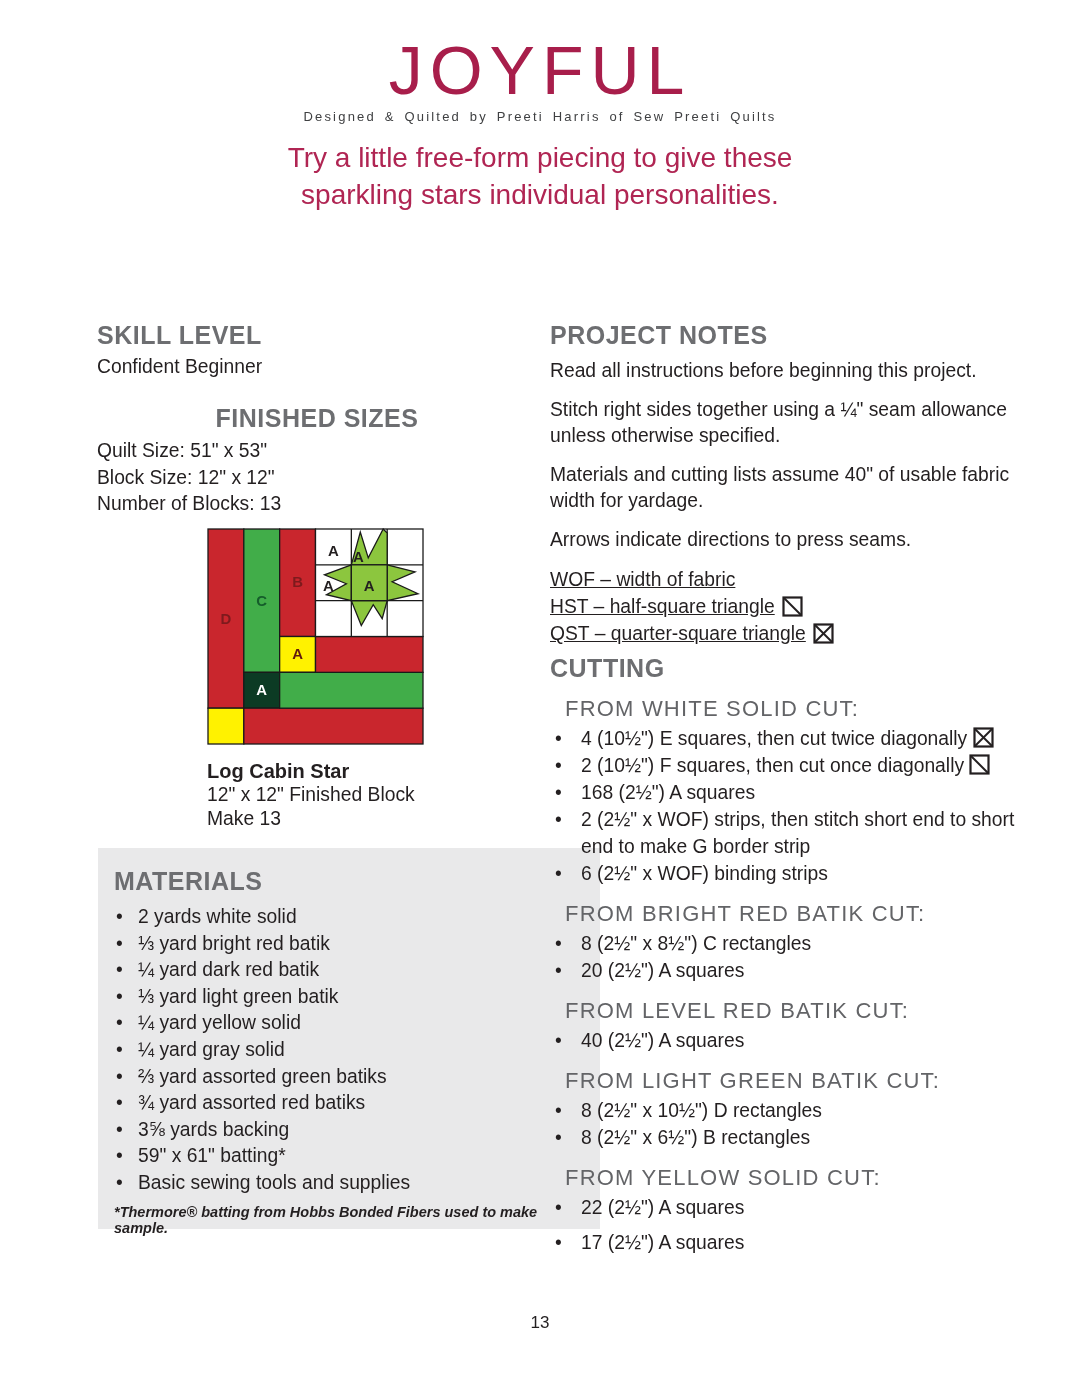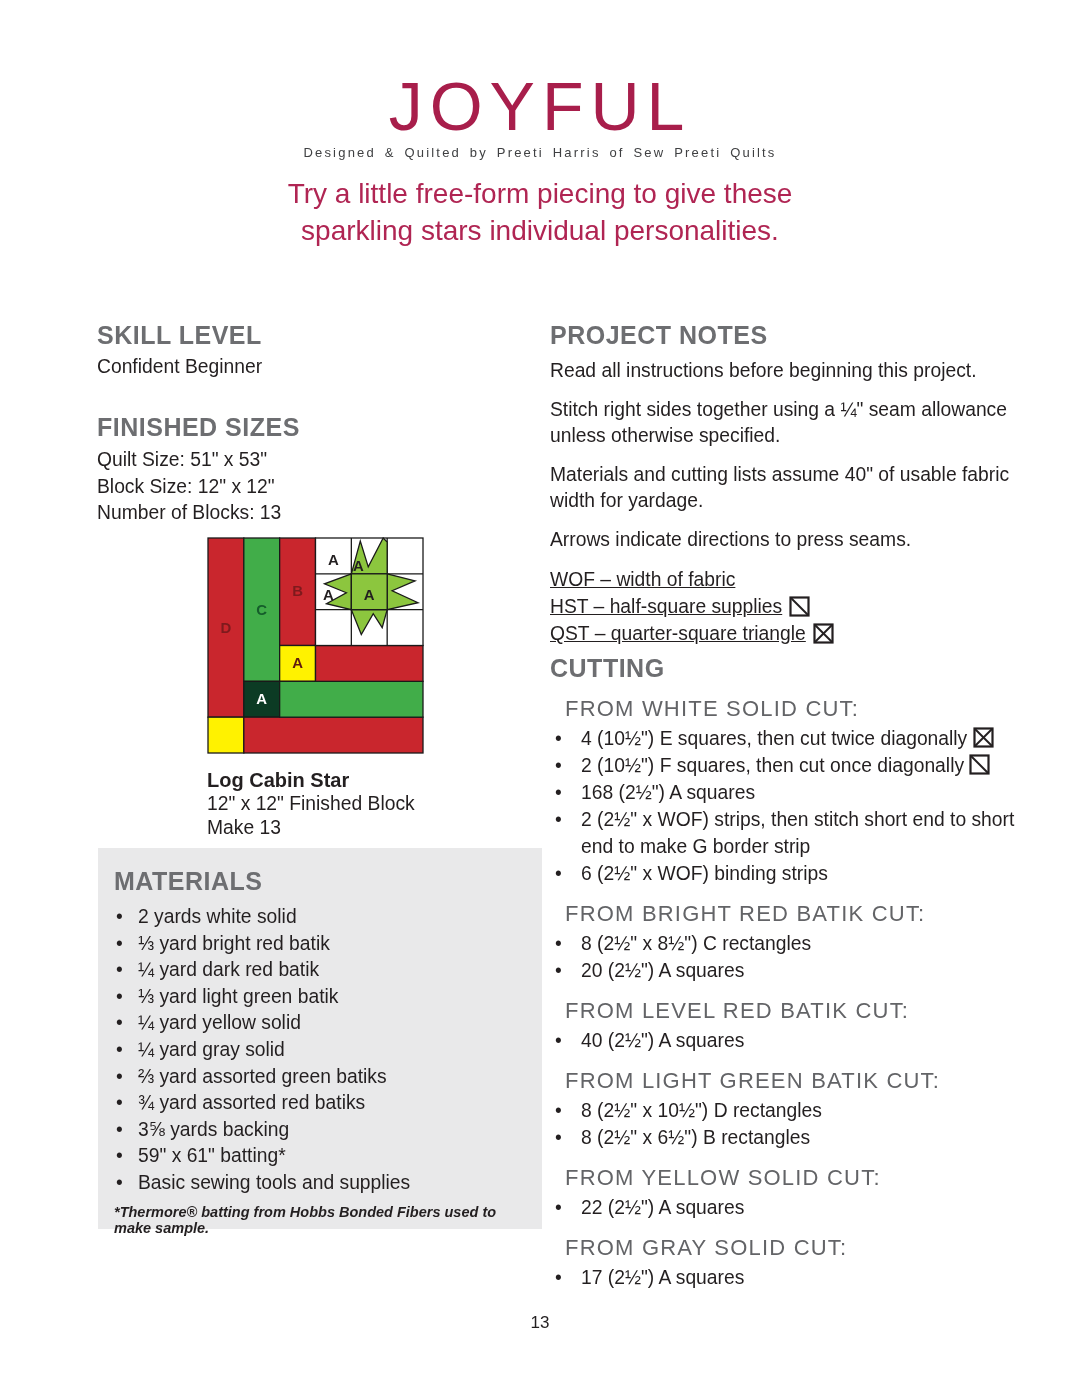--- a/index.html
+++ b/index.html
@@ -15,44 +15,44 @@
     --yellow:#FFF200;
     --mbg:#E9E9EA;
     --outline:#1a1a1a;
   }
   html,body{margin:0;padding:0;background:#fff;}
   .page{
     position:relative;width:1080px;height:1382px;background:#fff;overflow:hidden;
     font-family:"Liberation Sans","DejaVu Sans",sans-serif;color:var(--body);
   }
   
-  .masthead{position:absolute;left:0;top:0;width:1080px;text-align:center;padding-top:72px;}
+  .masthead{position:absolute;left:0;top:0;width:1080px;text-align:center;padding-top:36px;}
   .masthead h1{
     margin:0;font-size:68px;font-weight:400;letter-spacing:7px;color:var(--crimson);
     line-height:1;
   }
   .byline{margin-top:5px;font-size:13px;letter-spacing:2.2px;word-spacing:3px;color:#3F4042;}
   .tagline{margin-top:16px;font-size:28px;line-height:1.32;color:var(--crimson2);}
   
   .h-main{font-size:25px;font-weight:700;color:var(--hgray);letter-spacing:.5px;margin:0;line-height:27px;}
   .h-sub{font-size:22px;font-weight:400;color:var(--shgray);letter-spacing:1.2px;margin:15px;line-height:24px;}
   .body-txt{font-size:19.3px;line-height:26px;color:var(--body);}
   
   .lcol{position:absolute;left:97px;top:322px;width:440px;}
   .skill-value{margin-top:5px;}
-  .fs-head{margin-top:34px;}
+  .fs-head{margin-top:25px;text-align:center;}
   .fs-lines{margin-top:6px;line-height:26.5px;}
   .figure{margin-top:10px;margin-left:110px;width:217px;}
   .figure svg{display:block;}
   .fig-caption{margin-top:14px;white-space:nowrap;}
   .fig-caption .cap1{font-weight:700;font-size:20px;line-height:24px;}
   .fig-caption .cap2{font-size:19.3px;line-height:24.5px;}
   
   .materials{
-    position:absolute;left:98px;top:848px;width:444px;height:381px;background:var(--mbg);
+    position:absolute;left:98px;top:848px;width:502px;height:381px;background:var(--mbg);
     box-sizing:border-box;padding:20px 14px 0 16px;
   }
   .materials .h-main{margin-bottom:9px;}
   .m-row{display:flex;font-size:19.3px;line-height:26.6px;}
   .m-row .blt{width:22px;flex:none;padding-left:2px;}
   .m-foot{margin-top:7px;font-size:14.5px;font-weight:700;font-style:italic;color:var(--body);}
   
   .rcol{position:absolute;left:550px;top:322px;width:478px;}
   .rcol .h-main{margin-bottom:9px;}
   .rcol p{margin:0 0 13px 0;}
@@ -197,21 +197,21 @@
     <p class="body-txt">Read all instructions before beginning this project.</p>
     <p class="body-txt">Stitch right sides together using a ¼" seam allowance unless otherwise specified.</p>
     <p class="body-txt">Materials and cutting lists assume 40" of usable fabric width for yardage.</p>
     <p class="body-txt">Arrows indicate directions to press seams.</p>
 
     <div class="abbr-block">
       <div class="abbr">
         <span>WOF – width of fabric</span>
       </div>
       <div class="abbr">
-        <span>HST – half-square supplies</span>
+        <span>HST – half-square triangle</span>
         <svg class="g-icon" width="21" height="21" viewBox="0 0 21 21">
           <rect x="1.5" y="1.5" width="18" height="18" fill="none" stroke="#231F20" stroke-width="2.2"></rect>
           <line x1="2" y1="2" x2="19" y2="19" stroke="#231F20" stroke-width="2"></line>
         </svg>
       </div>
       <div class="abbr">
         <span>QST – quarter-square triangle</span>
         <svg class="g-icon" width="21" height="21" viewBox="0 0 21 21">
           <rect x="1.5" y="1.5" width="18" height="18" fill="none" stroke="#231F20" stroke-width="2.2"></rect>
           <line x1="2" y1="2" x2="19" y2="19" stroke="#231F20" stroke-width="2"></line>
@@ -291,21 +291,20 @@
 
     <div class="cut-group">
       <h3 class="h-sub">FROM YELLOW SOLID CUT:</h3>
       <div class="b-row">
           <span class="blt">•</span>
           <span class="btxt">22 (2½") A squares</span>
         </div>
     </div>
 
     <div class="cut-group">
-      <h3 class="h-sub">FROM GRAY SOLID CUT:</h3>
       <div class="b-row">
           <span class="blt">•</span>
           <span class="btxt">17 (2½") A squares</span>
         </div>
     </div>
   </section>
 
   <div class="pageno">13</div>
 
 </div>

